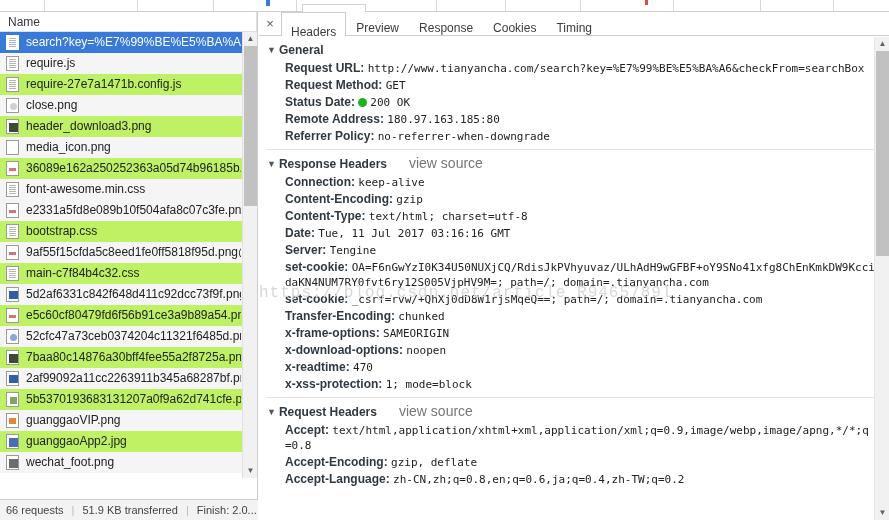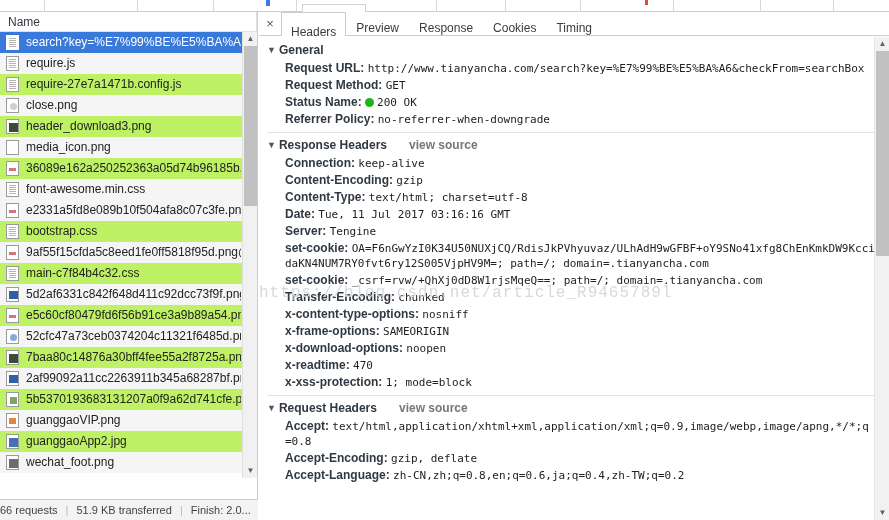--- a/index.html
+++ b/index.html
@@ -253,20 +253,21 @@
     left: 0;
     bottom: 0;
     width: 258px;
     height: 21px;
     line-height: 21px;
     border-top: 1px solid #cdcdcd;
     background: #f3f3f3;
     box-sizing: border-box;
     font-size: 11px;
     color: #444;
+    padding-left: 6px;
     white-space: nowrap;
     overflow: hidden;
   }
   .status-sep {
     color: #b9b9b9;
     padding: 0 5px;
   }
 
   
   .right-pane {
@@ -337,24 +338,24 @@
     color: #303942;
   }
   .tri {
     display: inline-block;
     margin-right: 3px;
     font-size: 9px;
     color: #555;
     transform: translateY(-1px);
   }
   .view-source {
-    font-weight: bold;
+    font-weight: normal;
     color: #777;
     margin-left: 22px;
-    font-size: 12px;
+    font-size: 14px;
     text-decoration: none;
     text-align: center;
   }
   .kv {
     padding: 1px 14px 1px 26px;
     font-size: 12px;
     line-height: 15px;
     color: #303942;
     word-break: break-all;
   }
@@ -559,21 +560,22 @@
       <div class="watermark">https://blog.csdn.net/article_R9465789l</div>
 
       <div class="section">
         <div class="section-title">
           <span class="tri">▼</span>
           <span>General</span>
         </div>
         <div id="general-rows">
             <div class="kv"><span class="k">Request URL:</span> <span class="v">http://www.tianyancha.com/search?key=%E7%99%BE%E5%BA%A6&amp;checkFrom=searchBox</span></div>
             <div class="kv"><span class="k">Request Method:</span> <span class="v">GET</span></div>
-            <div class="kv"><span class="k">Status Name:</span> <span class="status-dot"></span><span class="v">200 OK</span></div>
+            <div class="kv"><span class="k">Status Date:</span> <span class="status-dot"></span><span class="v">200 OK</span></div>
+            <div class="kv"><span class="k">Remote Address:</span> <span class="v">180.97.163.185:80</span></div>
             <div class="kv"><span class="k">Referrer Policy:</span> <span class="v">no-referrer-when-downgrade</span></div>
           </div>
       </div>
 
       <div class="divider"></div>
 
       <div class="section">
         <div class="section-title">
           <span class="tri">▼</span>
           <span>Response Headers</span>
@@ -581,21 +583,20 @@
         </div>
         <div id="response-rows">
             <div class="kv"><span class="k">Connection:</span> <span class="v">keep-alive</span></div>
             <div class="kv"><span class="k">Content-Encoding:</span> <span class="v">gzip</span></div>
             <div class="kv"><span class="k">Content-Type:</span> <span class="v">text/html; charset=utf-8</span></div>
             <div class="kv"><span class="k">Date:</span> <span class="v">Tue, 11 Jul 2017 03:16:16 GMT</span></div>
             <div class="kv"><span class="k">Server:</span> <span class="v">Tengine</span></div>
             <div class="kv"><span class="k">set-cookie:</span> <span class="v">OA=F6nGwYzI0K34U50NUXjCQ/RdisJkPVhyuvaz/ULhAdH9wGFBF+oY9SNo41xfg8ChEnKmkDW9KccidaKN4NUM7RY0fvt6ry12S005VjpHV9M=; path=/; domain=.tianyancha.com</span></div>
             <div class="kv"><span class="k">set-cookie:</span> <span class="v">_csrf=rvw/+QhXj0dD8W1rjsMqeQ==; path=/; domain=.tianyancha.com</span></div>
             <div class="kv"><span class="k">Transfer-Encoding:</span> <span class="v">chunked</span></div>
-            <div class="kv"><span class="k">x-content-type-options:</span> <span class="v">nosniff</span></div>
             <div class="kv"><span class="k">x-frame-options:</span> <span class="v">SAMEORIGIN</span></div>
             <div class="kv"><span class="k">x-download-options:</span> <span class="v">noopen</span></div>
             <div class="kv"><span class="k">x-readtime:</span> <span class="v">470</span></div>
             <div class="kv"><span class="k">x-xss-protection:</span> <span class="v">1; mode=block</span></div>
           </div>
       </div>
 
       <div class="divider"></div>
 
       <div class="section">

